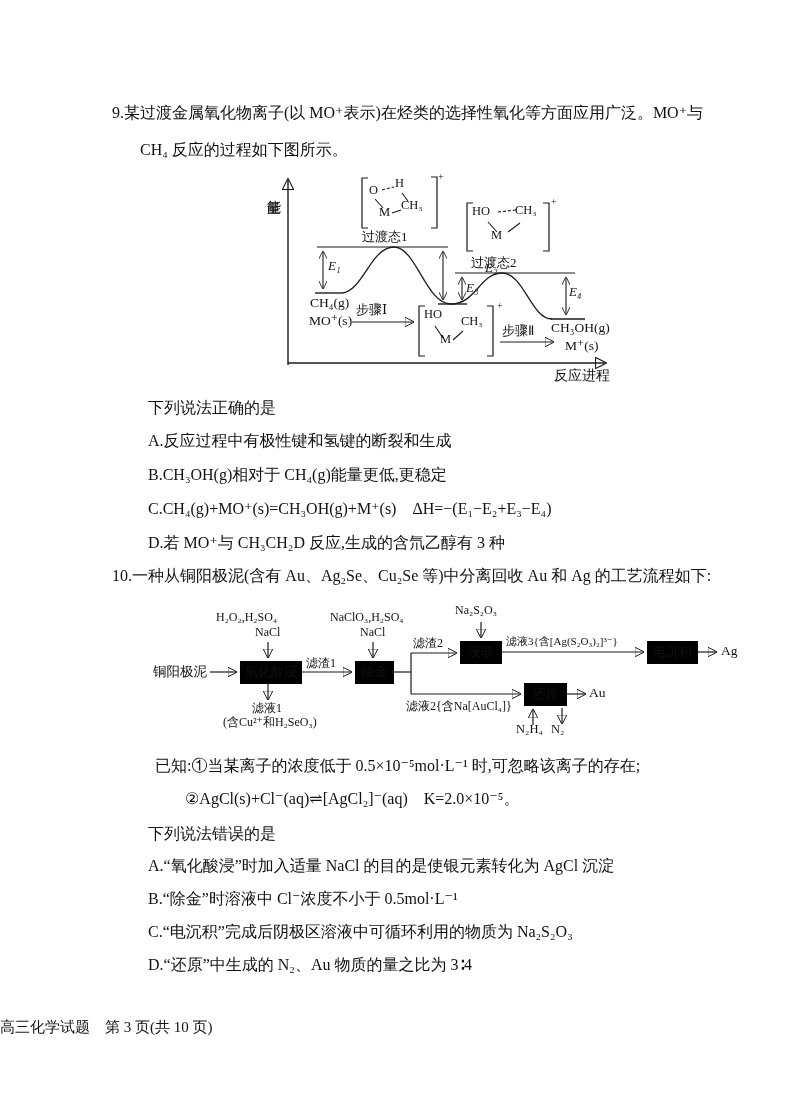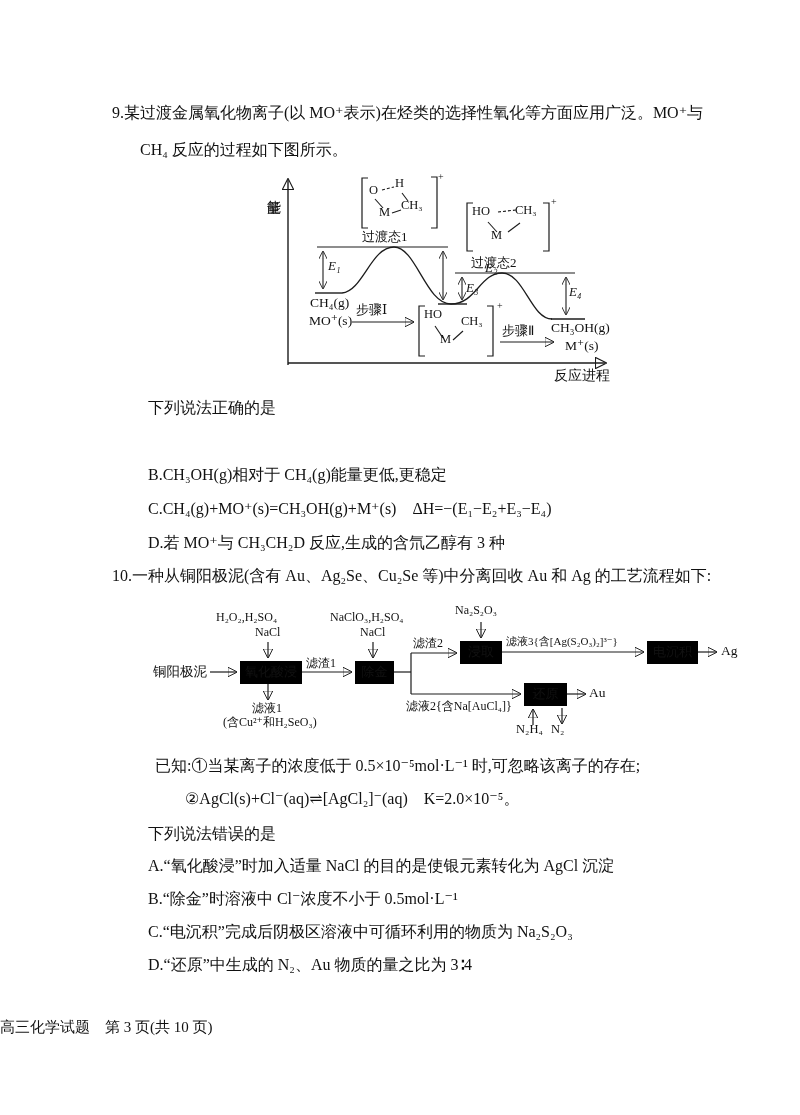--- a/index.html
+++ b/index.html
@@ -96,20 +96,21 @@
   <div class="dl" style="left:515px;top:204px;font-size:12.5px;">CH₃</div>
   <div class="dl" style="left:491px;top:229px;font-size:12.5px;">M</div>
   <div class="dl" style="left:551px;top:196px;font-size:10px;">+</div>
 
   <div class="dl" style="left:424px;top:308px;font-size:12.5px;">HO</div>
   <div class="dl" style="left:461px;top:315px;font-size:12.5px;">CH₃</div>
   <div class="dl" style="left:440px;top:333px;font-size:12.5px;">M</div>
   <div class="dl" style="left:497px;top:300px;font-size:10px;">+</div>
 
   <div class="t" style="left:148px;top:398px;">下列说法正确的是</div>
+  <div class="t" style="left:148px;top:431px;">A.反应过程中有极性键和氢键的断裂和生成</div>
   <div class="t" style="left:148px;top:465px;">B.CH₃OH(g)相对于 CH₄(g)能量更低,更稳定</div>
   <div class="t" style="left:148px;top:499px;">C.CH₄(g)+MO⁺(s)=CH₃OH(g)+M⁺(s)　ΔH=−(E₁−E₂+E₃−E₄)</div>
   <div class="t" style="left:148px;top:533px;">D.若 MO⁺与 CH₃CH₂D 反应,生成的含氘乙醇有 3 种</div>
 
   <div class="t" style="left:112px;top:566px;">10.一种从铜阳极泥(含有 Au、Ag₂Se、Cu₂Se 等)中分离回收 Au 和 Ag 的工艺流程如下:</div>
 
   <svg style="left:140px;top:598px;" width="610" height="150" viewBox="0 0 610 150">
     <rect x="100" y="63" width="62" height="23" stroke-width="1.2"></rect>
     <rect x="215" y="63" width="39" height="23" stroke-width="1.2"></rect>
     <rect x="320" y="43" width="42" height="23" stroke-width="1.2"></rect>

